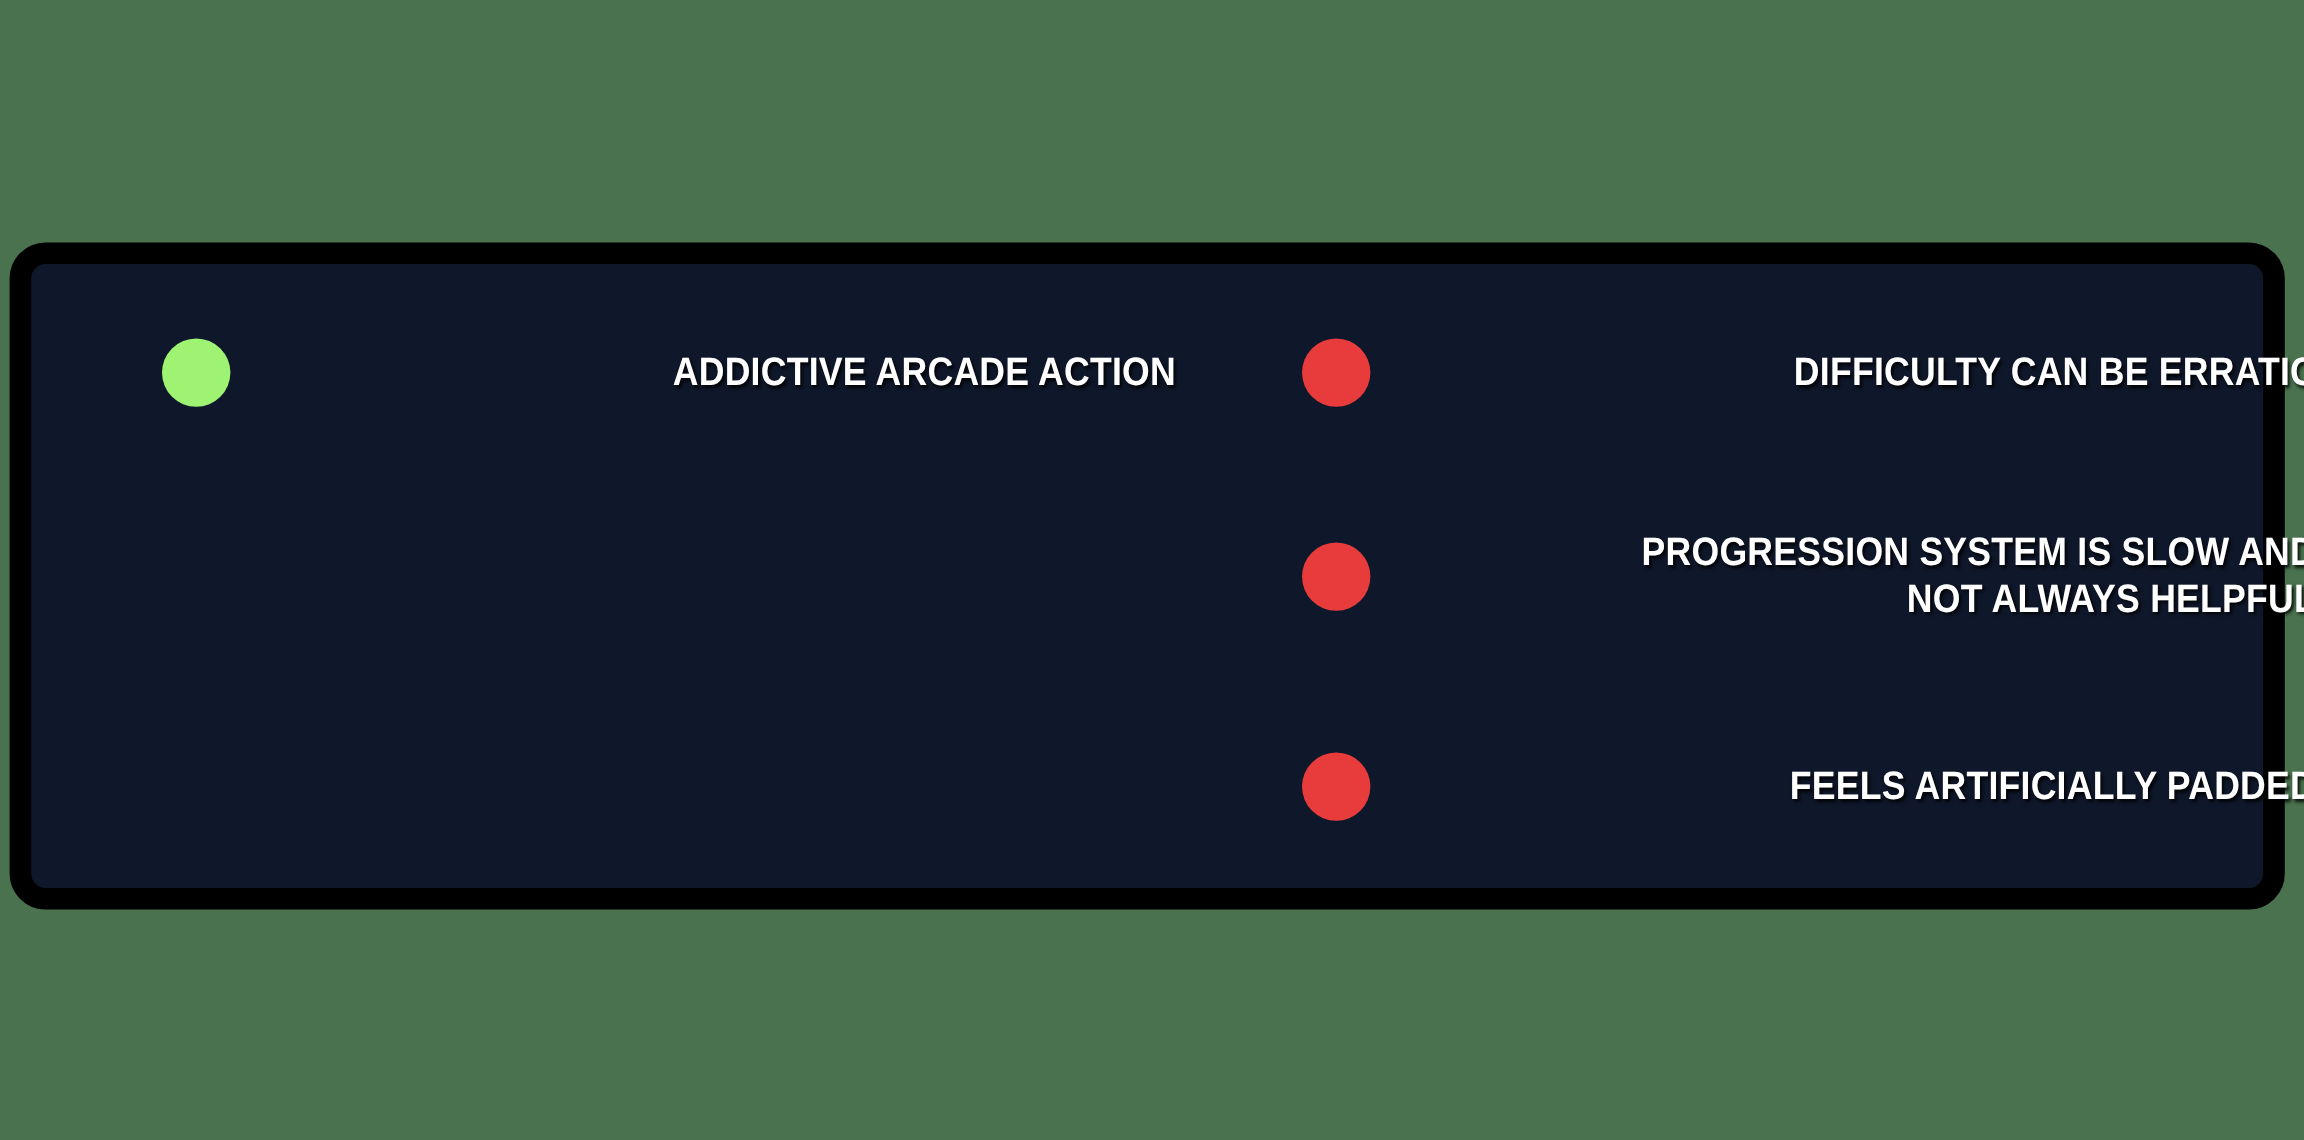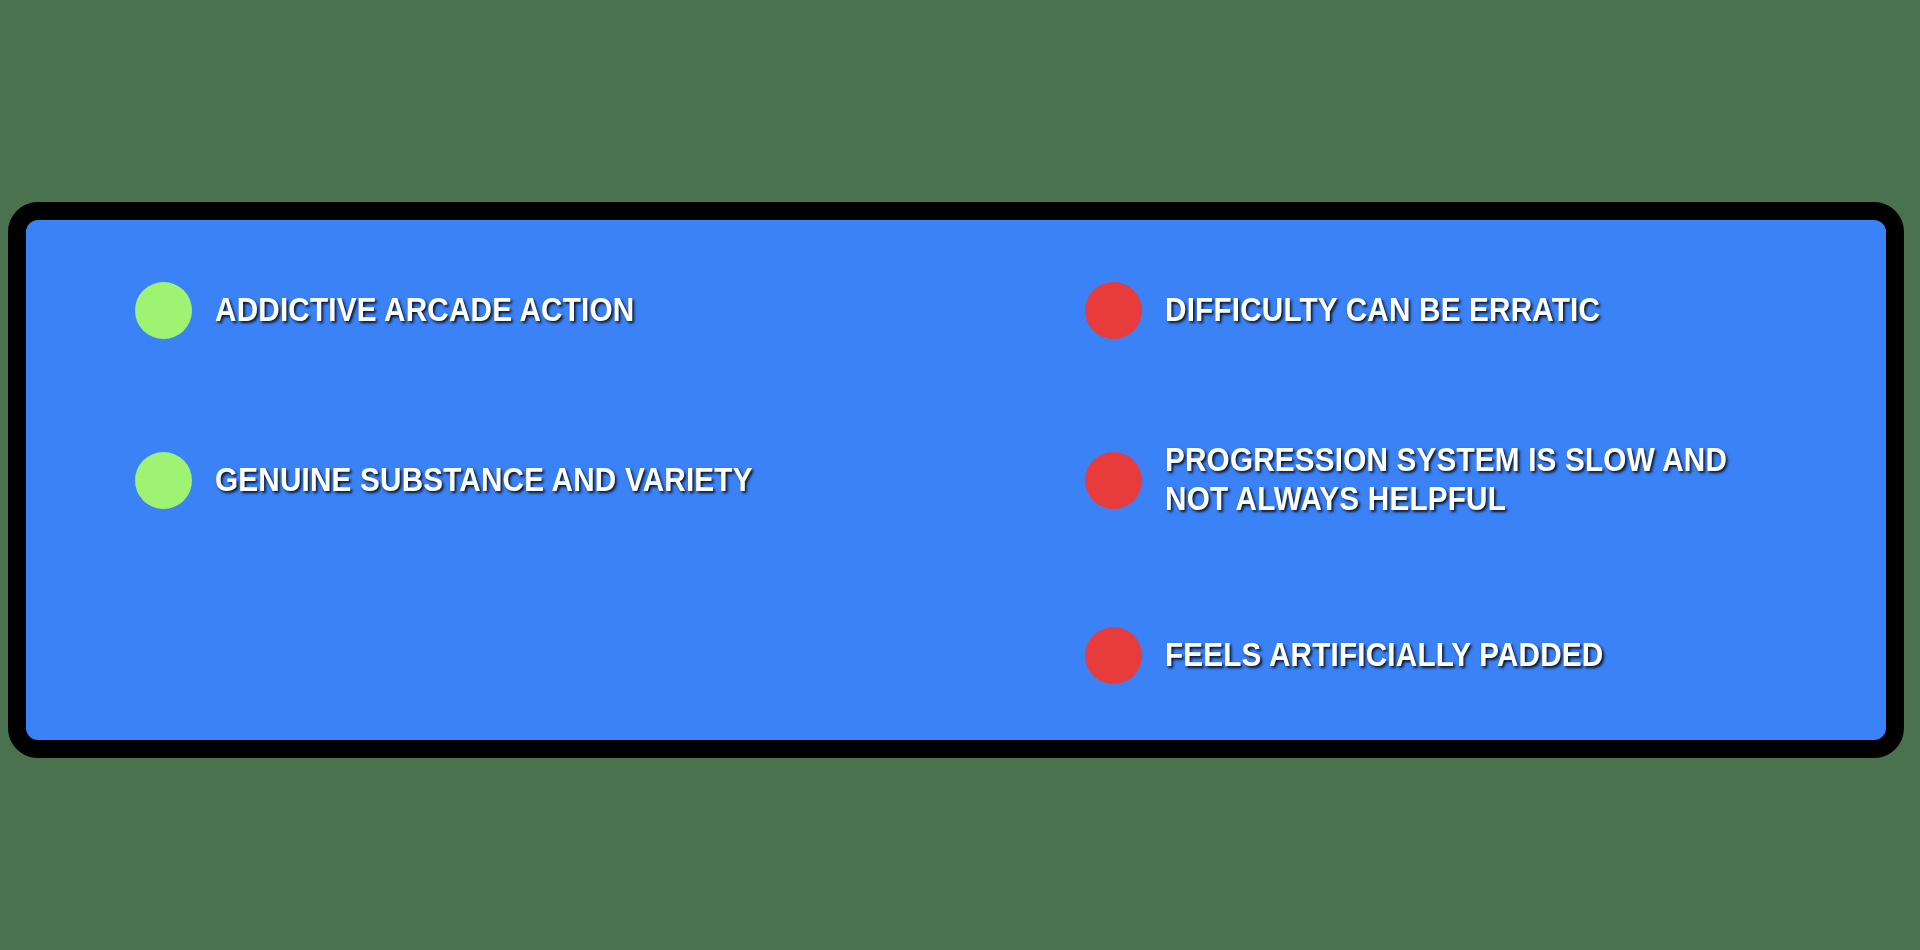--- a/index.html
+++ b/index.html
@@ -90,34 +90,30 @@
     transform-origin: left center;
     white-space: pre-line;
     text-shadow: 2px 2px 3px rgba(0,0,0,0.85);
   }
 </style>
 </head>
 <body style="background: rgb(74, 114, 78);">
 
 <div id="stage">
 
-  <section id="proscons-card" style="background: #3b82f6; border-color: rgb(0, 0, 0);">
+  <section id="proscons-card" style="background: #0f172a; border-color: rgb(0, 0, 0); text-align: right;">
     <div class="columns">
 
       <div class="column pros">
 
         <div class="row row-1">
           <span class="dot pro" style="background: rgb(158, 244, 114);"></span>
           <span class="row-label">ADDICTIVE ARCADE ACTION</span>
         </div>
 
-        <div class="row row-2">
-          <span class="dot pro" style="background: rgb(158, 244, 114);"></span>
-          <span class="row-label">GENUINE SUBSTANCE AND VARIETY</span>
-        </div>
 
 
       </div>
 
       <div class="column cons">
 
         <div class="row row-1">
           <span class="dot con" style="background: rgb(232, 60, 60);"></span>
           <span class="row-label">DIFFICULTY CAN BE ERRATIC</span>
         </div>

